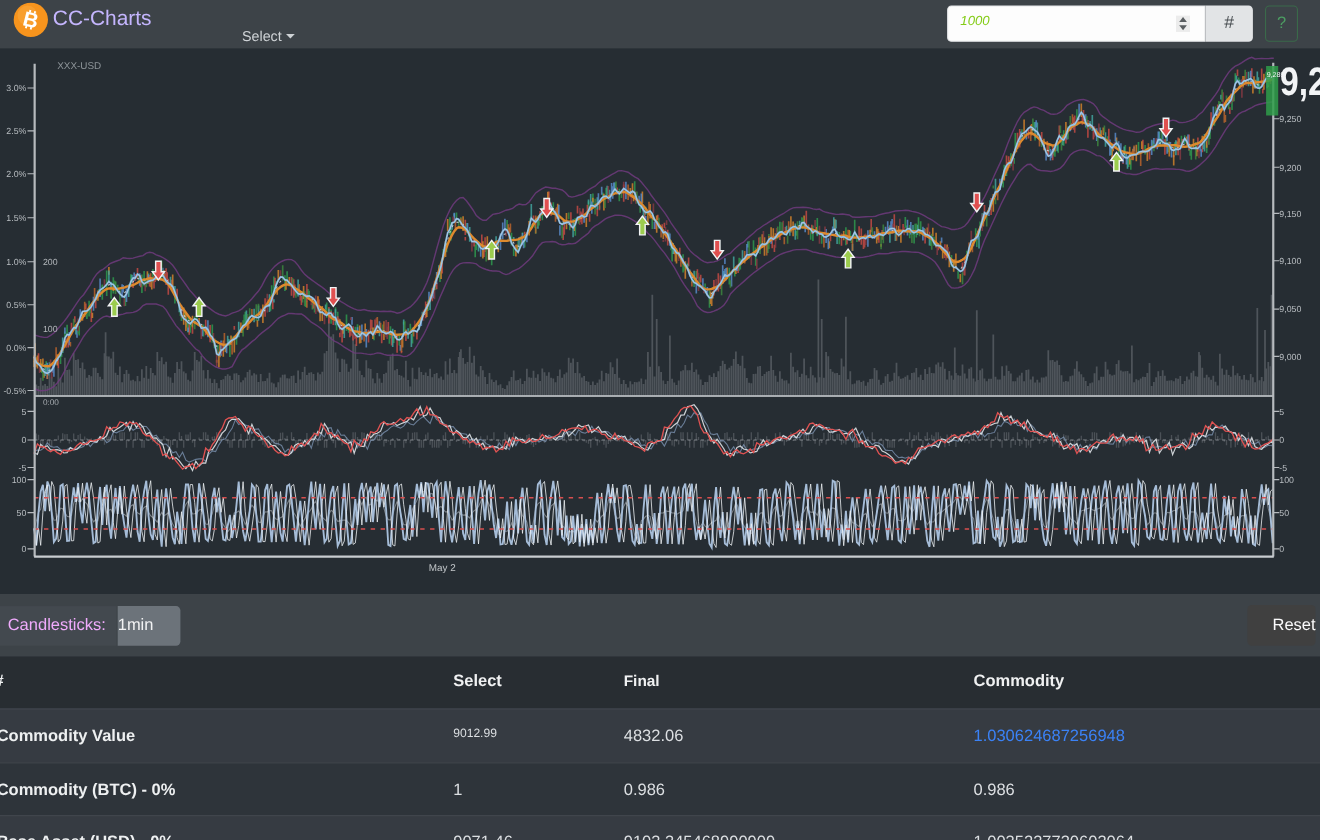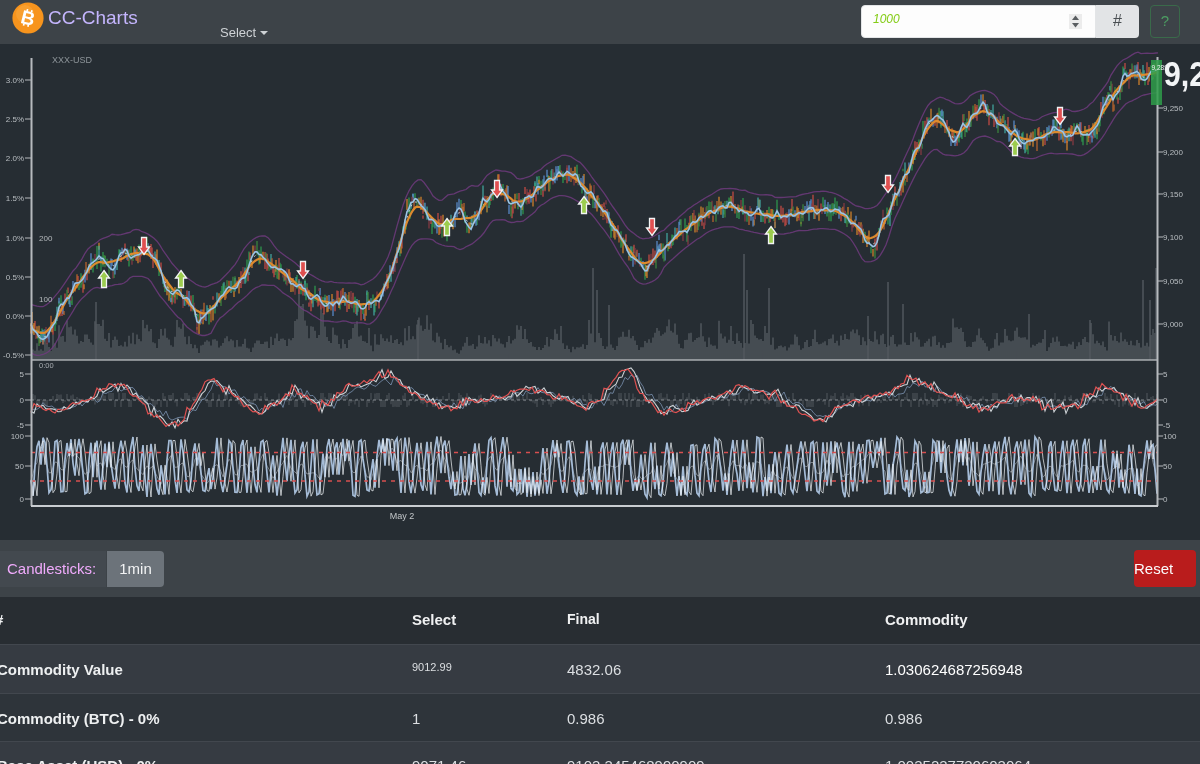--- a/index.html
+++ b/index.html
@@ -106,36 +106,36 @@
 <text x="39" y="324" font-size="7.5" fill="#a7acb1" text-anchor="start" font-weight="normal" font-family="Liberation Sans, sans-serif">0:00</text>
 <text x="402" y="475" font-size="9" fill="#c3c7ca" text-anchor="middle" font-weight="normal" font-family="Liberation Sans, sans-serif">May 2</text>
 <rect x="1151" y="16" width="11" height="45" fill="#2f9e4a" opacity="0.85"></rect>
 <text x="1151.5" y="26" font-size="6.5" fill="#f0f2f3" text-anchor="start" font-weight="normal" font-family="Liberation Sans, sans-serif">9,289</text>
 <text x="1369" y="42" font-size="36" font-weight="bold" fill="#f2f4f6" transform="scale(0.85 1)" font-family="Liberation Sans, sans-serif">9,2</text>
 </svg>
 
   <div class="abs" style="left:0;top:540px;width:1200px;height:57px;background:#3d4348"></div>
   <div class="abs" style="left:-14px;top:551px;width:120px;height:36px;background:#43494f;"></div>
   <div class="abs" style="left:7px;top:560px;font-size:15px;color:#f0abfc;">Candlesticks:</div>
-  <div class="abs" style="left:107px;top:551px;width:57px;height:36px;background:#6c737a;border-radius:0 4px 4px 0;color:#f2f3f4;font-size:15px;text-align:center;line-height:36px;">1min</div>
-  <div class="abs" style="left:1134px;top:550px;width:62px;height:37px;background:#b91c1c;border-radius:4px;color:#fbfbfc;font-size:15px;text-align:left;line-height:37px;">Reset</div>
+  <div class="abs" style="left:107px;top:551px;width:57px;height:36px;background:#6c737a;border-radius:0 4px 4px 0;color:#f2f3f4;font-size:15px;text-align:left;line-height:36px;">1min</div>
+  <div class="abs" style="left:1134px;top:550px;width:62px;height:37px;background:#404040;border-radius:4px;color:#fbfbfc;font-size:15px;text-align:right;line-height:37px;">Reset</div>
 
   <div class="abs" style="left:0;top:597px;width:1200px;height:47px;background:#282d32"></div>
   <div class="abs" style="left:0;top:644px;width:1200px;height:49px;background:#363b42;border-top:1px solid #42474e"></div>
   <div class="abs" style="left:0;top:693px;width:1200px;height:48px;background:#2e343a;border-top:1px solid #42474e"></div>
   <div class="abs" style="left:0;top:741px;width:1200px;height:23px;background:#363b42;border-top:1px solid #42474e"></div>
   <div class="abs" style="left:-5px;top:611px;font-size:15px;font-weight:bold;color:#f0f1f2;">#</div>
   <div class="abs" style="left:412px;top:611px;font-size:15px;font-weight:bold;color:#f0f1f2;">Select</div>
   <div class="abs" style="left:567px;top:611px;font-size:14px;font-weight:bold;color:#f0f1f2;">Final</div>
   <div class="abs" style="left:885px;top:611px;font-size:15px;font-weight:bold;color:#f0f1f2;">Commodity</div>
 
   <div class="abs" style="left:-3px;top:661px;font-size:15px;font-weight:bold;color:#eef0f1;">Commodity Value</div>
   <div class="abs" style="left:412px;top:661px;font-size:11px;color:#dcdfe2;">9012.99</div>
   <div class="abs" style="left:567px;top:661px;font-size:15px;color:#dcdfe2;">4832.06</div>
-  <div class="abs" style="left:885px;top:661px;font-size:15px;color:#ffffff;">1.030624687256948</div>
+  <div class="abs" style="left:885px;top:661px;font-size:15px;color:#3b82f6;">1.030624687256948</div>
 
   <div class="abs" style="left:-3px;top:710px;font-size:15px;font-weight:bold;color:#eef0f1;">Commodity (BTC) - 0%</div>
   <div class="abs" style="left:412px;top:710px;font-size:15px;color:#dcdfe2;">1</div>
   <div class="abs" style="left:567px;top:710px;font-size:15px;color:#dcdfe2;">0.986</div>
   <div class="abs" style="left:885px;top:710px;font-size:15px;color:#dcdfe2;">0.986</div>
 
   <div class="abs" style="left:-3px;top:757px;font-size:15px;font-weight:bold;color:#eef0f1;">Base Asset (USD) - 0%</div>
   <div class="abs" style="left:412px;top:757px;font-size:15px;color:#dcdfe2;">9071.46</div>
   <div class="abs" style="left:567px;top:757px;font-size:15px;color:#dcdfe2;">9103.345468990909</div>
   <div class="abs" style="left:885px;top:757px;font-size:15px;color:#dcdfe2;">1.0035237730603064</div>

